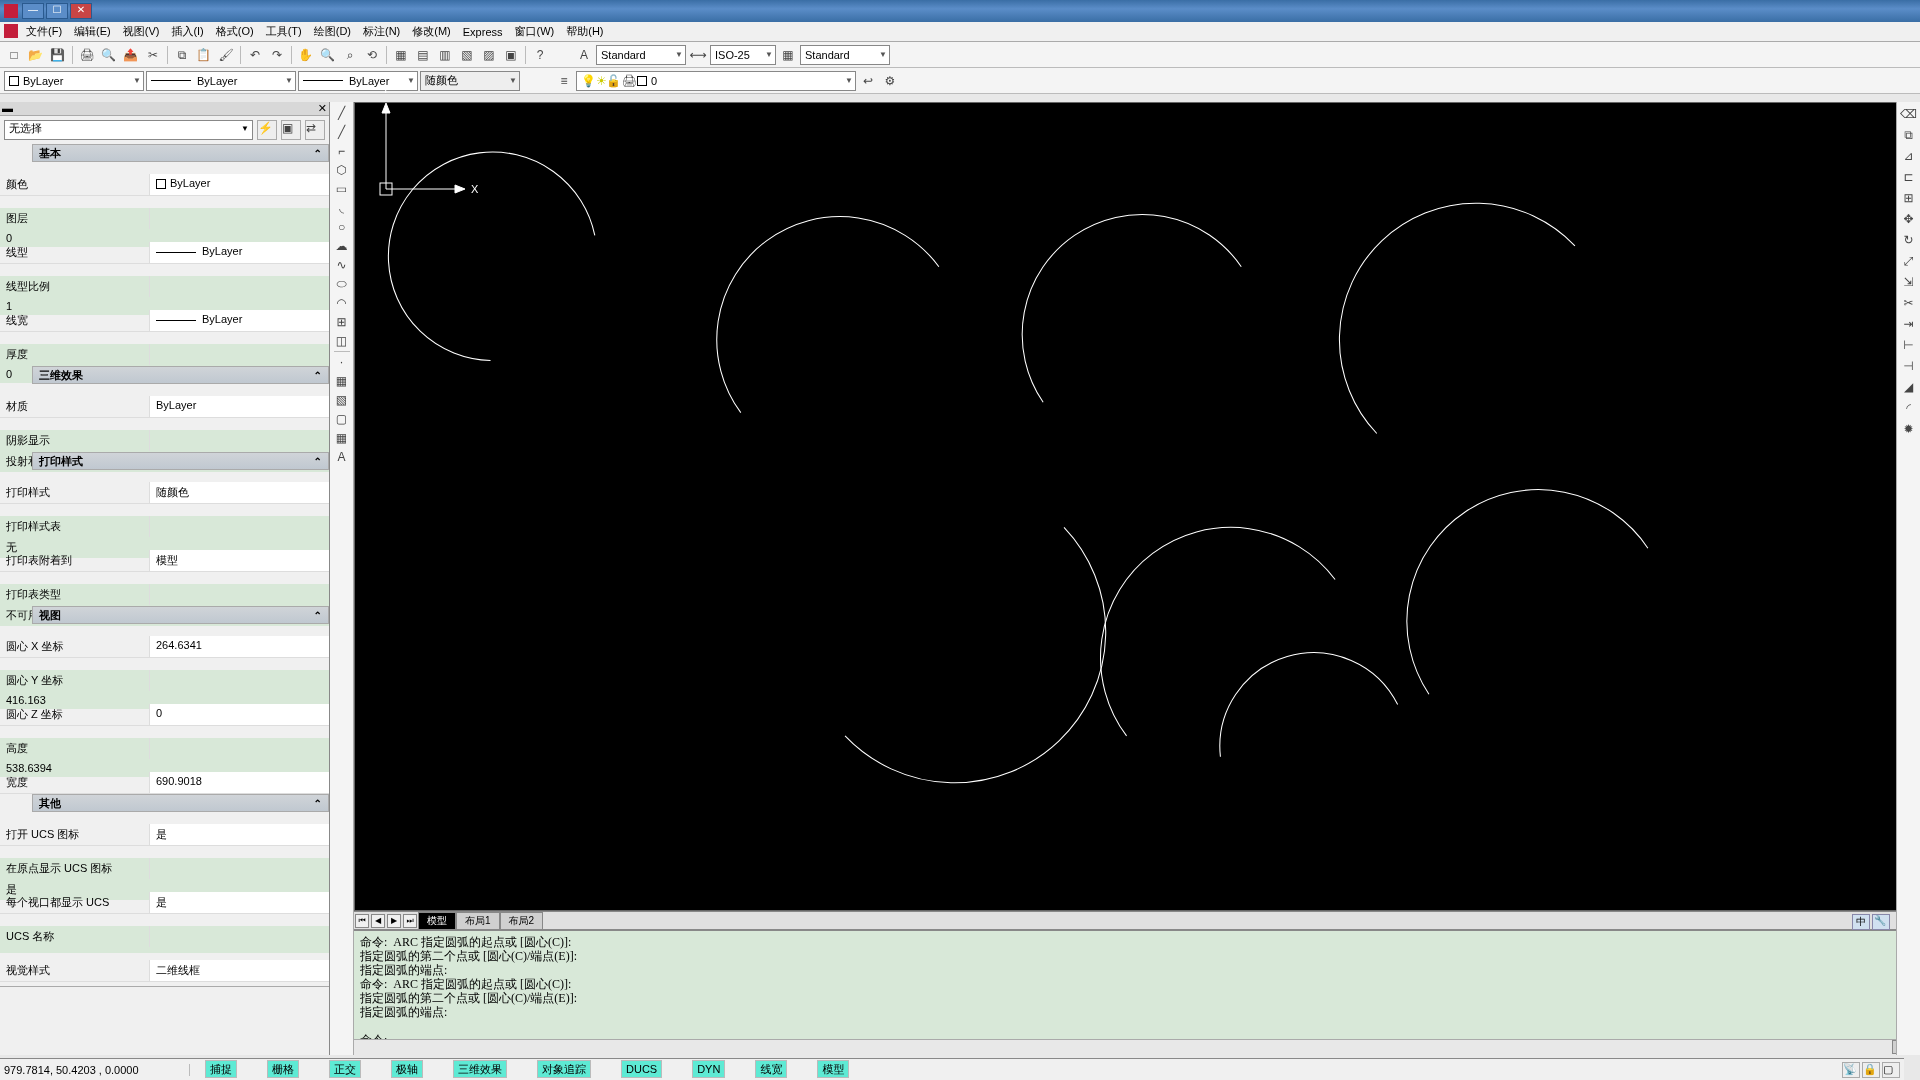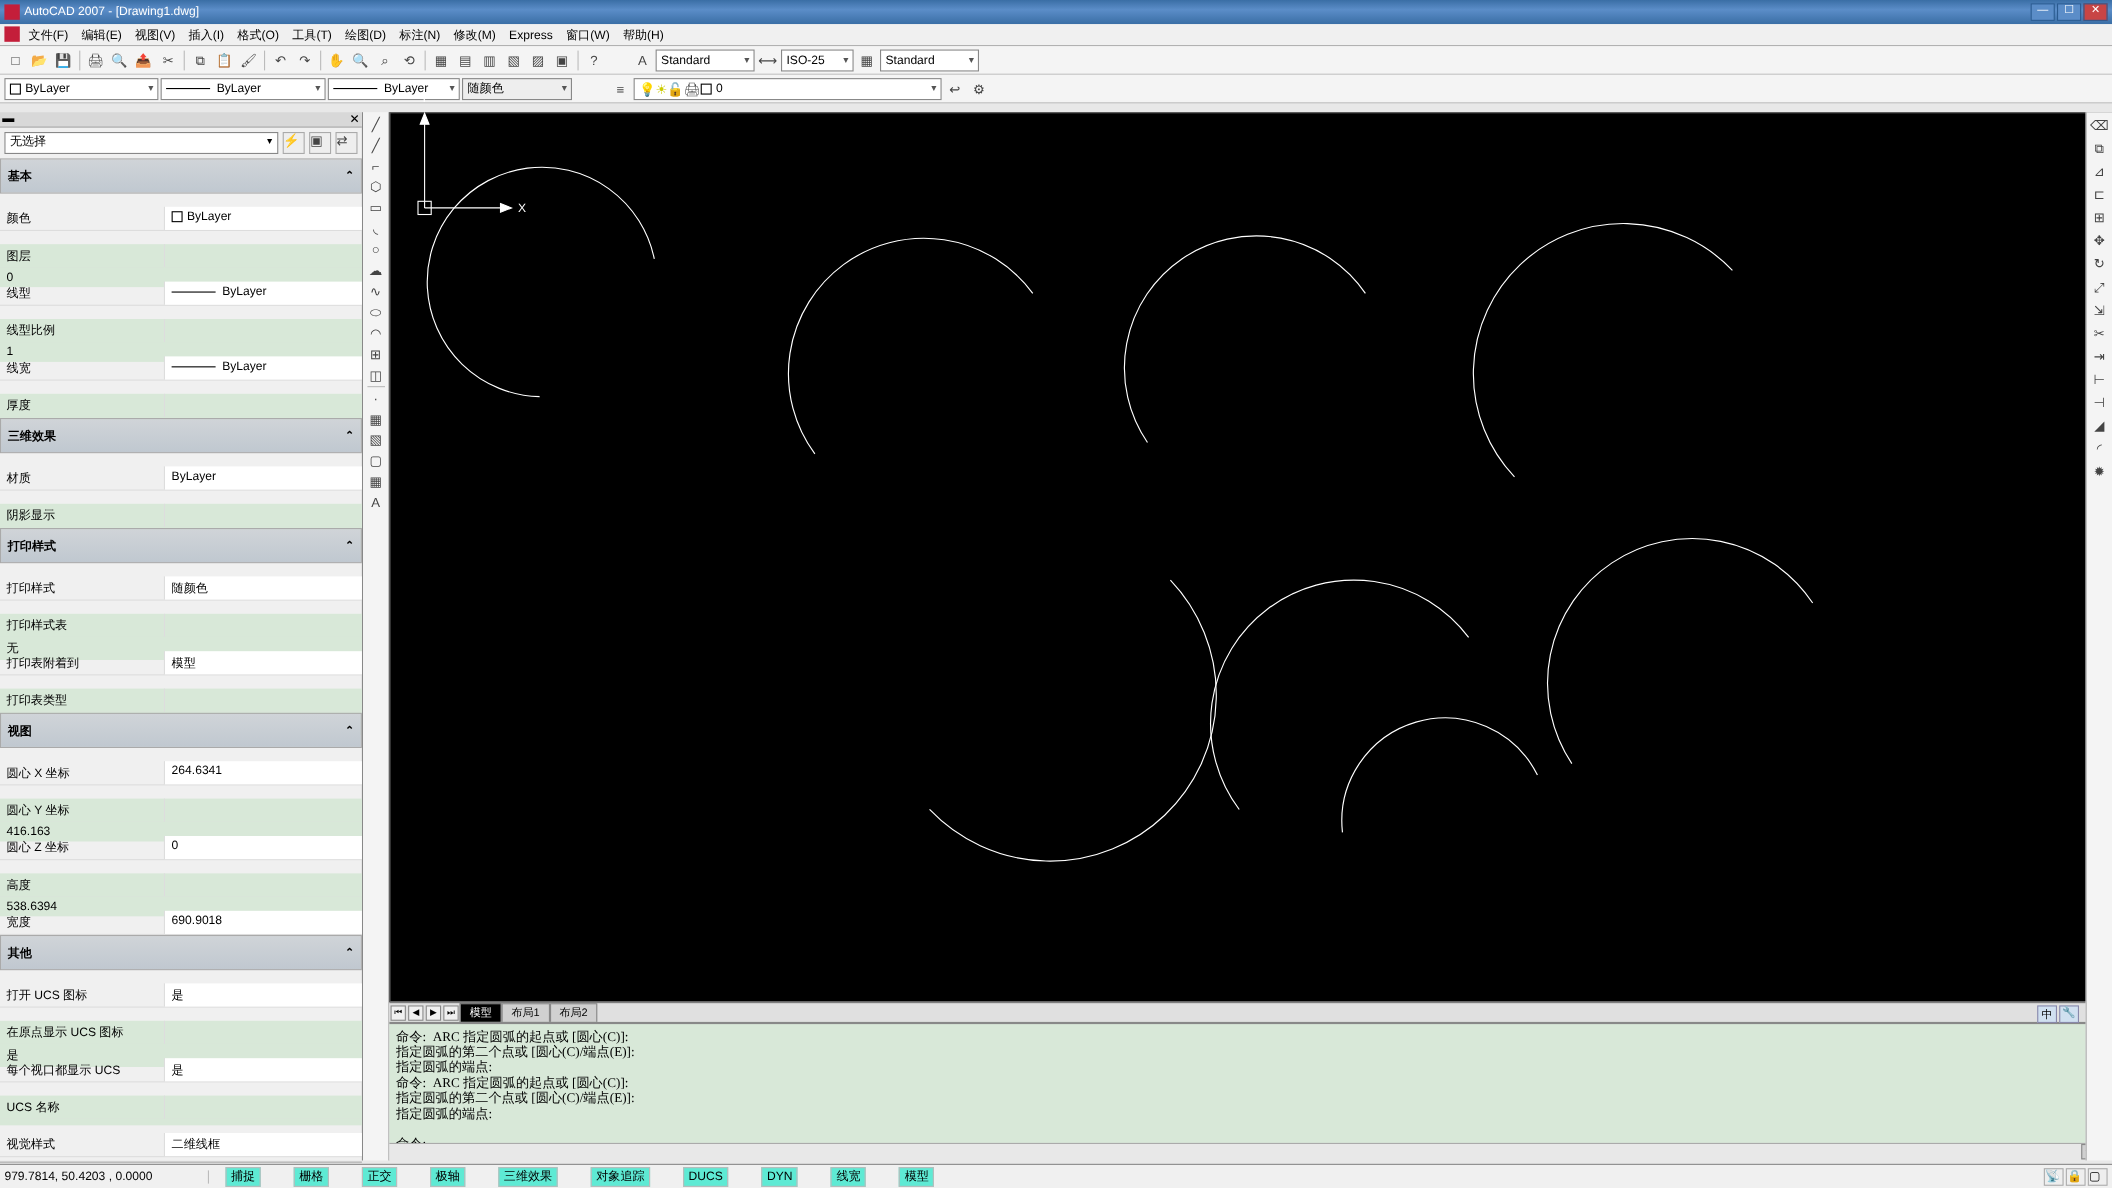--- a/index.html
+++ b/index.html
@@ -28,21 +28,21 @@
 
 .main { position:absolute; top:102px; bottom:25px; left:0; right:0; display:flex; }
 
 
 .palette { width:330px; background:#f0f0f0; border-right:1px solid #888; display:flex; flex-direction:column; }
 .palette-hdr { height:14px; background:#d8d8d8; border-bottom:1px solid #aaa; display:flex; justify-content:space-between; padding:0 2px; font-size:9px; }
 .palette-sel-row { display:flex; align-items:center; padding:4px; gap:4px; }
 .palette-sel { flex:1; height:20px; border:1px solid #888; background:#fff; padding:0 14px 0 4px; position:relative; }
 .palette-sel::after { content:"▼"; position:absolute; right:3px; top:3px; font-size:8px; }
 .pal-btn { width:20px; height:20px; border:1px solid #aaa; background:#eee; }
-.prop-shdr { height:32px; background:linear-gradient(#d0d4d8,#c0c8d0); border:1px solid #aaa; padding:0 6px; display:flex; align-items:center; font-weight:bold; position:relative; }
+.prop-shdr { height:18px; background:linear-gradient(#d0d4d8,#c0c8d0); border:1px solid #aaa; padding:0 6px; display:flex; align-items:center; font-weight:bold; position:relative;margin-left:32px; }
 .prop-shdr::after { content:"⌃"; position:absolute; right:6px; font-size:10px; }
 .prop-row { display:flex; height:22px; border-bottom:1px solid #ddd;margin-top:12px; }
 .prop-row.alt { background:#d8e8d8;flex-direction:column; }
 .prop-label { width:150px; padding:3px 6px; border-right:1px solid #ddd; }
 .prop-value { flex:1; padding:3px 6px; background:#fff; }
 .prop-row.alt .prop-value { background:#d8e8d8; }
 .color-sw { display:inline-block; width:10px; height:10px; border:1px solid #000; background:#fff; margin-right:4px; vertical-align:middle; }
 .line-sw { display:inline-block; width:40px; height:1px; background:#000; margin-right:6px; vertical-align:middle; }
 .palette-footer { height:40px; border-top:1px solid #aaa; margin-top:4px; }
 
@@ -66,39 +66,38 @@
 .mt-tab.inactive { background:#d0d0d0; color:#000; }
 
 
 .cmdline { height:110px; background:#d8e8d8; border-top:2px solid #888; display:flex; }
 .cmd-text { flex:1; padding:4px 6px; font-family:Liberation Serif, serif; font-size:12px; line-height:14px; white-space:pre; overflow:hidden; position:relative; }
 .cmd-scroll { width:16px; background:#e8e8e8; border-left:1px solid #aaa; display:flex; flex-direction:column; justify-content:space-between; }
 .cmd-sbtn { height:14px; background:#d0d0d0; border:1px solid #888; text-align:center; font-size:8px; }
 .cmd-bottom-scroll { height:16px; background:#e8e8e8; border-top:1px solid #aaa; display:flex; justify-content:flex-end; }
 
 
-.statusbar { position:absolute; bottom:0; left:0; right:0; height:22px; background:#f0f0f0; border-top:1px solid #888; display:flex; align-items:center; font-size:11px; }
+.statusbar { position:absolute; bottom:0; left:0; right:16px; height:22px; background:#f0f0f0; border-top:1px solid #888; display:flex; align-items:center; font-size:11px; }
 .sb-coords { width:190px; padding:0 4px; border-right:1px solid #bbb; }
 .sb-toggle { padding:2px 4px; border:1px solid #bbb; margin:0 15px; background:#5eead4; }
 .sb-right { margin-left:auto; display:flex; gap:2px; padding-right:4px; }
 .sb-icon { width:18px; height:16px; border:1px solid #aaa; background:#eee; }
 
 
 .float-ime { position:absolute; right:30px; bottom:150px; display:flex; gap:2px; }
 .ime-btn { width:18px; height:16px; background:#d0e0f0; border:1px solid #88a; text-align:center; font-size:10px; }
 
 
 .ico { font-size:12px; color:#444; }
 </style>
 </head>
 <body>
 
 <div class="titlebar">
   <div class="icon"></div>
-  <div class="title">AutoCAD 2007 - [Drawing1.dwg]</div>
   <div class="win-btns">
     <div class="win-btn">—</div>
     <div class="win-btn">☐</div>
     <div class="win-btn close">✕</div>
   </div>
 </div>
 
 <div class="menubar">
   <div class="mlogo"></div>
   <div class="mitem">文件(F)</div>

